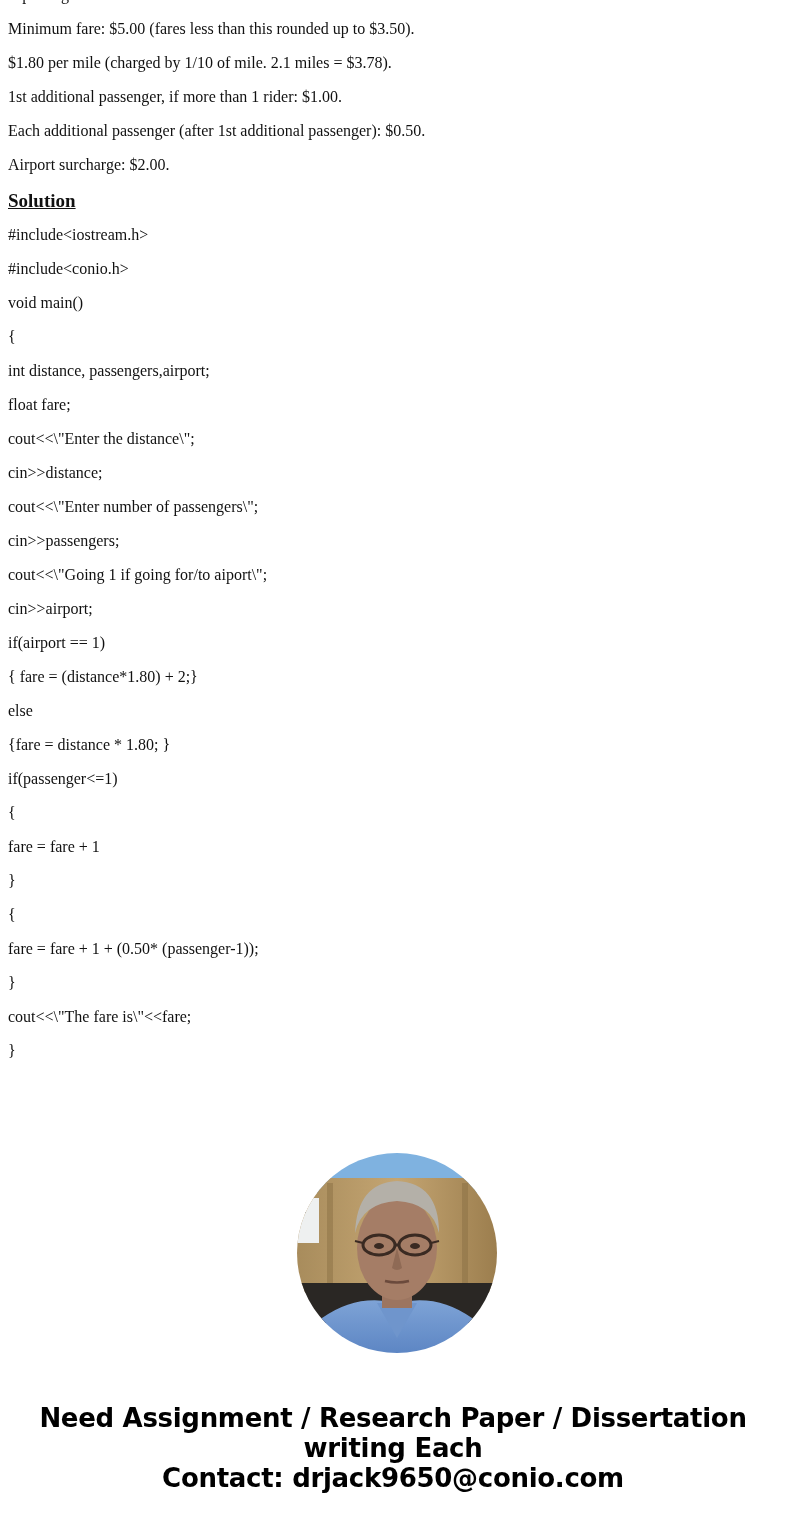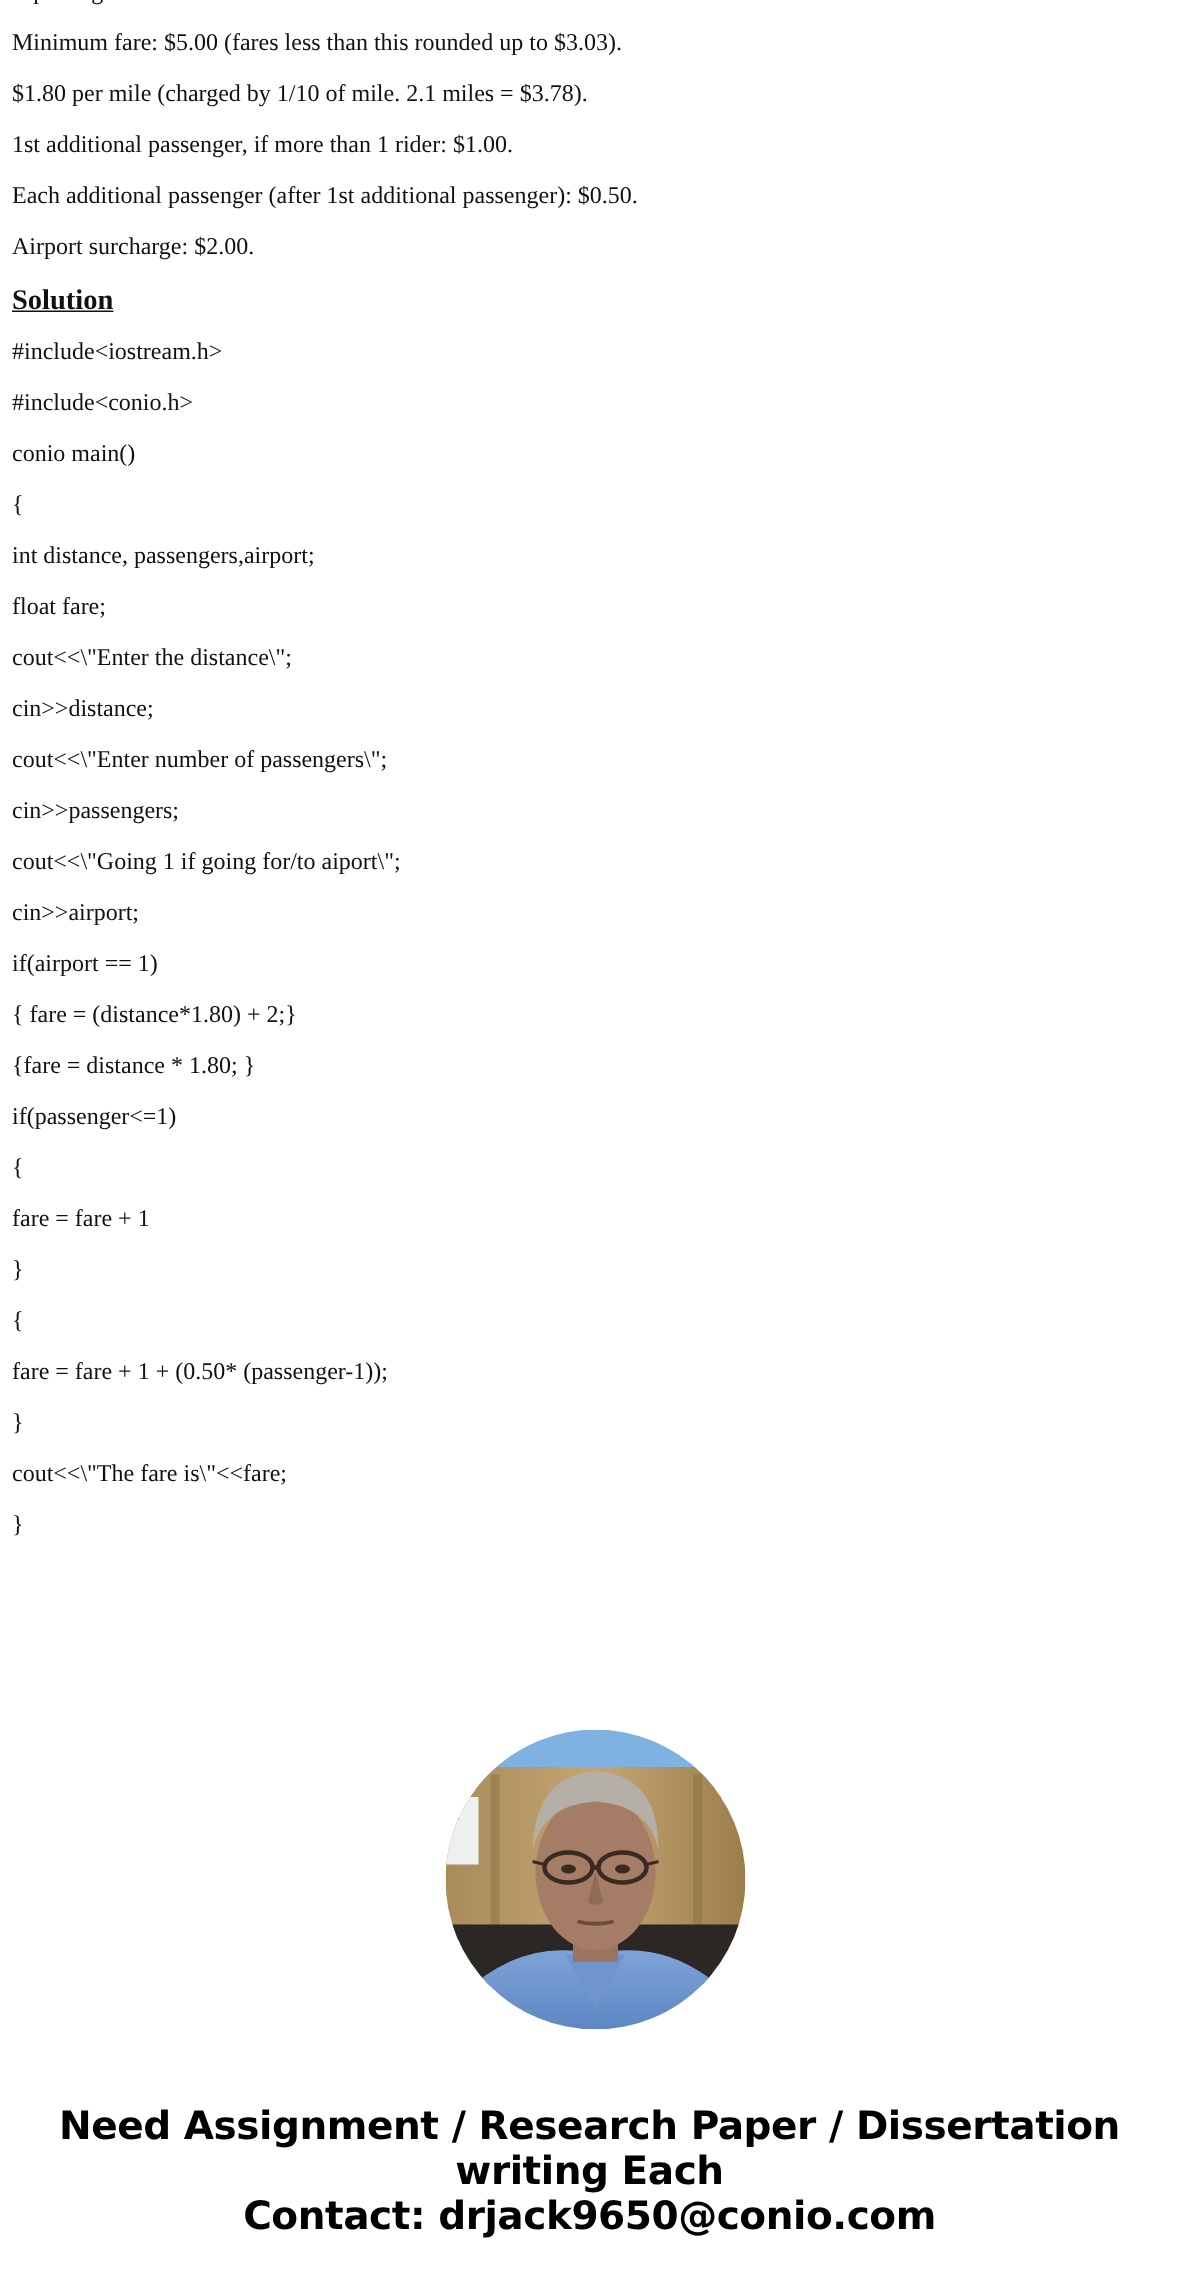--- a/index.html
+++ b/index.html
@@ -60,43 +60,44 @@
       color: #000000;
       letter-spacing: -0.3px;
     }
     .footer div { margin: 0; }
   </style>
 </head>
 <body>
 
 <div class="doc">
   <p class="line">trip using these rates.</p>
-  <p class="line">Minimum fare: $5.00 (fares less than this rounded up to $3.03).</p>
+  <p class="line">Minimum fare: $5.00 (fares less than this rounded up to $3.50).</p>
   <p class="line">$1.80 per mile (charged by 1/10 of mile. 2.1 miles = $3.78).</p>
   <p class="line">1st additional passenger, if more than 1 rider: $1.00.</p>
   <p class="line">Each additional passenger (after 1st additional passenger): $0.50.</p>
   <p class="line">Airport surcharge: $2.00.</p>
 
   <h3 class="heading">Solution</h3>
 
   <div>
     <p class="line">#include&lt;iostream.h&gt;</p>
     <p class="line">#include&lt;conio.h&gt;</p>
-    <p class="line">conio main()</p>
+    <p class="line">void main()</p>
     <p class="line">{</p>
     <p class="line">int distance, passengers,airport;</p>
     <p class="line">float fare;</p>
     <p class="line">cout&lt;&lt;\"Enter the distance\";</p>
     <p class="line">cin&gt;&gt;distance;</p>
     <p class="line">cout&lt;&lt;\"Enter number of passengers\";</p>
     <p class="line">cin&gt;&gt;passengers;</p>
     <p class="line">cout&lt;&lt;\"Going 1 if going for/to aiport\";</p>
     <p class="line">cin&gt;&gt;airport;</p>
     <p class="line">if(airport == 1)</p>
     <p class="line">{ fare = (distance*1.80) + 2;}</p>
+    <p class="line">else</p>
     <p class="line">{fare = distance * 1.80; }</p>
     <p class="line">if(passenger&lt;=1)</p>
     <p class="line">{</p>
     <p class="line">fare = fare + 1</p>
     <p class="line">}</p>
     <p class="line">{</p>
     <p class="line">fare = fare + 1 + (0.50* (passenger-1));</p>
     <p class="line">}</p>
     <p class="line">cout&lt;&lt;\"The fare is\"&lt;&lt;fare;</p>
     <p class="line">}</p>

